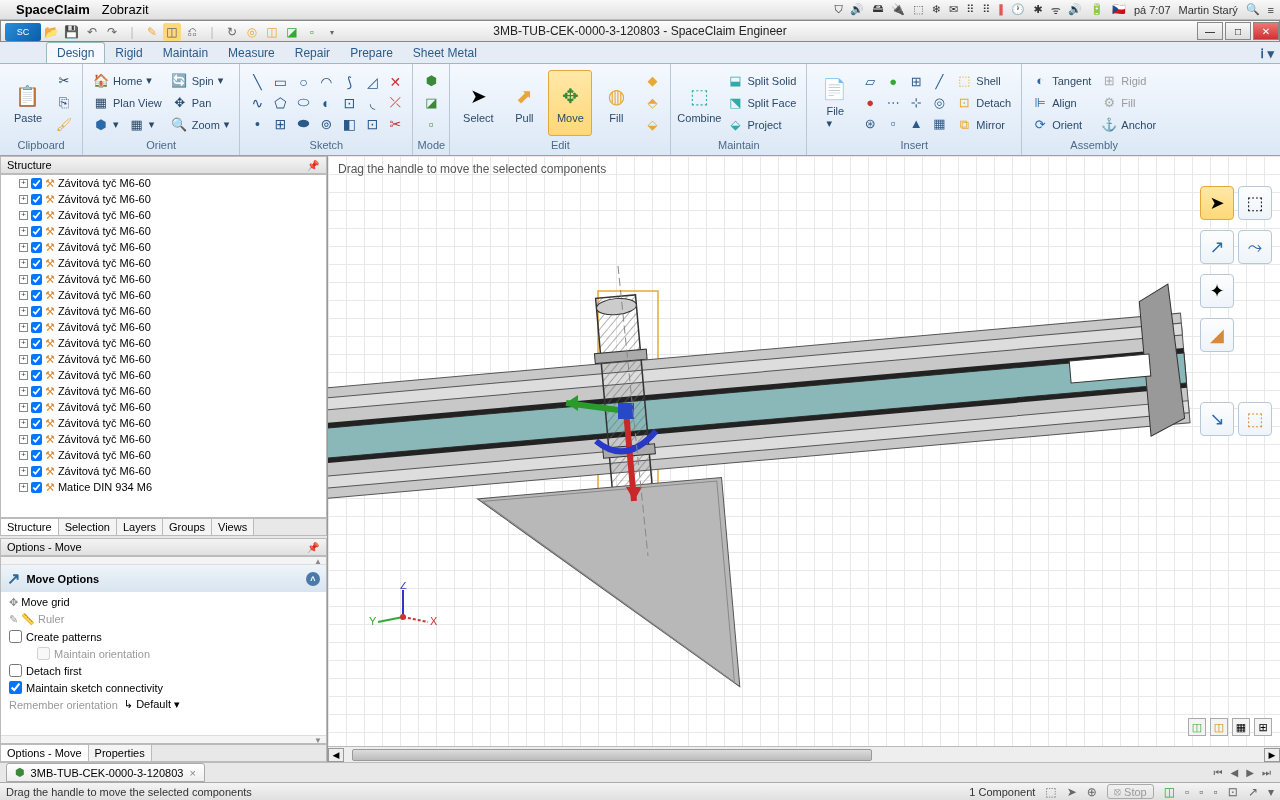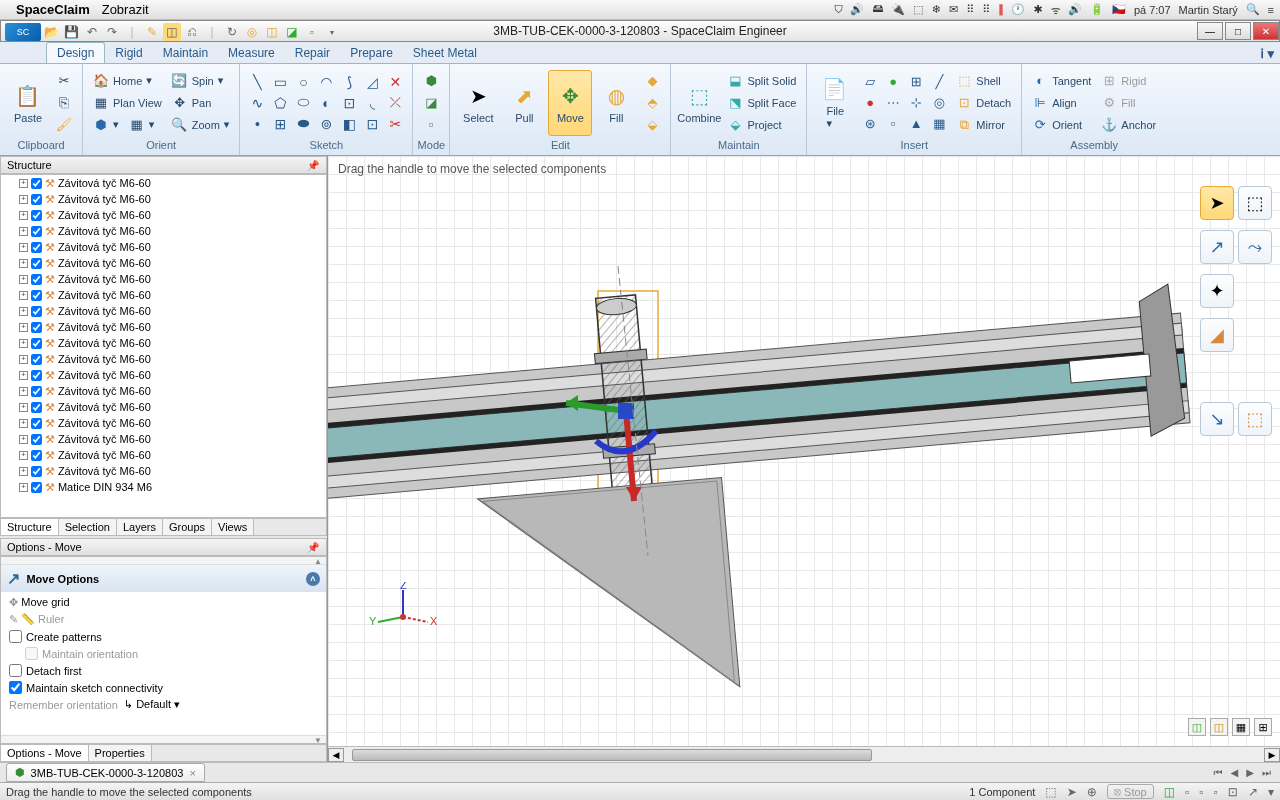--- a/index.html
+++ b/index.html
@@ -534,21 +534,21 @@
         <span>Move Options</span>
         <span class="collapse">˄</span>
       </div>
       <div class="opts-body">
         <div><span style="color:#888">✥</span> <span>Move grid</span></div>
         <div class="disabled"><span>✎ 📏</span> <span>Ruler</span></div>
         <label>
             <input type="checkbox" style=""> 
             <span>Create patterns</span>
           </label>
-        <label style="margin-left:16px" class="disabled">
+        <label style="margin-left:28px" class="disabled">
             <input type="checkbox" disabled="" style=""> 
             <span>Maintain orientation</span>
           </label>
         <label>
             <input type="checkbox" style=""> 
             <span>Detach first</span>
           </label>
         <label>
             <input type="checkbox" checked="" style=""> 
             <span>Maintain sketch connectivity</span>

